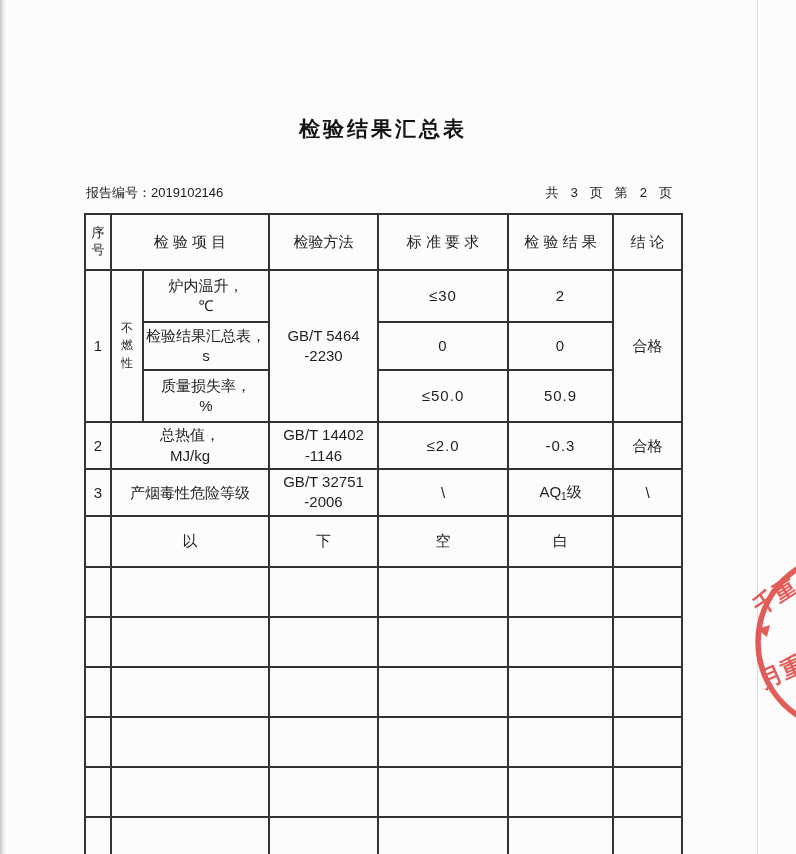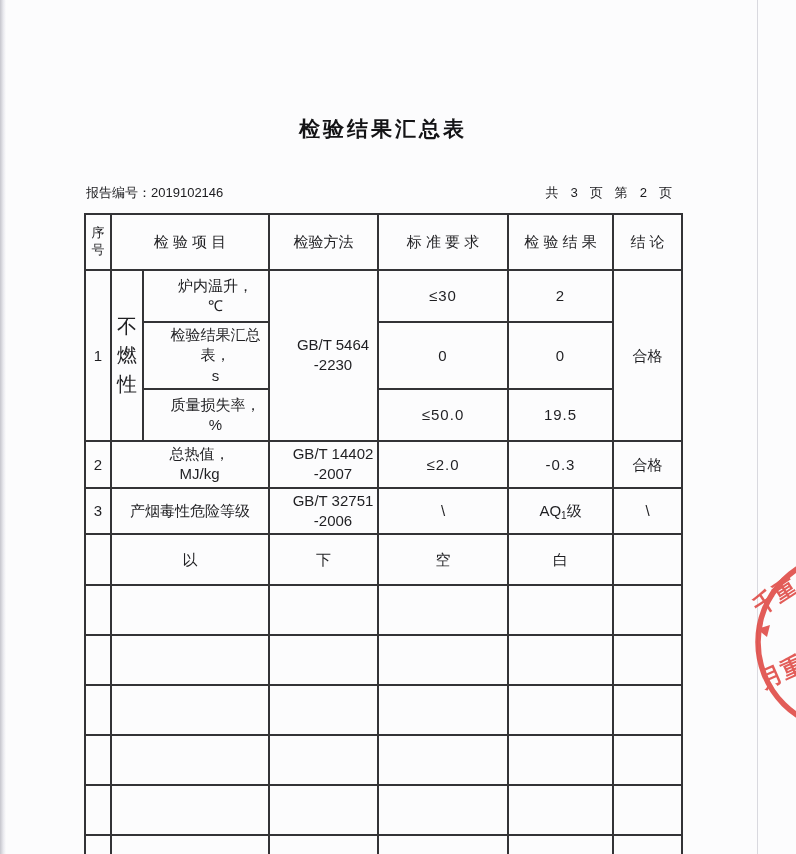--- a/index.html
+++ b/index.html
@@ -56,23 +56,23 @@
   tr.r-1a     { height:52px; }
   tr.r-1b     { height:48px; }
   tr.r-1c     { height:52px;margin-left:48px; }
   tr.r-2      { height:47px; }
   tr.r-3      { height:45px; }
   tr.r-blank  { height:51px; }
   tr.r-empty  { height:50px; }
   .vert {
     width:1.05em; margin:8px auto;
     word-break:break-all; line-height:1.45;
-    font-size:20px;
-  }
-  .two-line div { line-height:1.35;padding-left:19px; }
+    font-size:12px;
+  }
+  .two-line div { line-height:1.35; }
   .num { letter-spacing:1px; }
   sub.aq { font-size:10px; vertical-align:-3px; }
   .stamp-svg { position:absolute; left:740px; top:545px; overflow:hidden; }
 </style>
 </head>
 <body>
 
 <div class="page">
   <div class="edge-left"></div>
   <div class="edge-right-line"></div>
@@ -130,32 +130,32 @@
         </td>
         <td class="num">0</td>
         <td class="num">0</td>
       </tr>
       <tr class="r-1c">
         <td class="two-line">
           <div>质量损失率，</div>
           <div>%</div>
         </td>
         <td class="num">≤50.0</td>
-        <td class="num">19.5</td>
+        <td class="num">50.9</td>
       </tr>
 
       <tr class="r-2">
         <td>2</td>
         <td colspan="2" class="two-line">
           <div>总热值，</div>
           <div>MJ/kg</div>
         </td>
         <td class="two-line">
           <div>GB/T 14402</div>
-          <div>-2007</div>
+          <div>-1146</div>
         </td>
         <td class="num">≤2.0</td>
         <td class="num">-0.3</td>
         <td>合格</td>
       </tr>
 
       <tr class="r-3">
         <td>3</td>
         <td colspan="2">产烟毒性危险等级</td>
         <td class="two-line">

